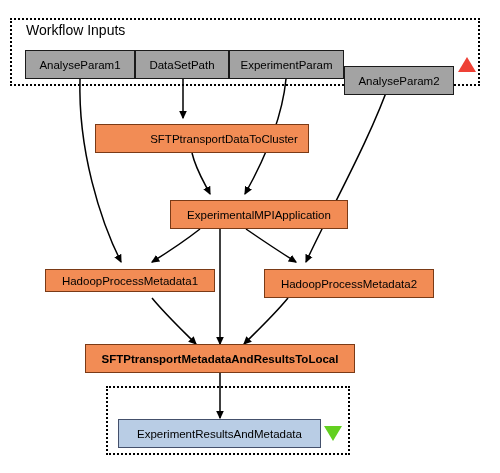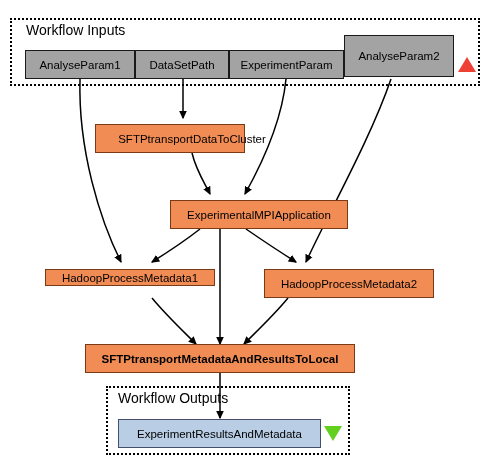--- a/index.html
+++ b/index.html
@@ -64,50 +64,49 @@
 
   <div class="node node-input" style="left:25px;top:50px;width:110px;height:29px;">
     <span>AnalyseParam1</span>
   </div>
   <div class="node node-input" style="left:135px;top:50px;width:94px;height:29px;">
     <span>DataSetPath</span>
   </div>
   <div class="node node-input" style="left:229px;top:50px;width:115px;height:29px;justify-content:center;">
     <span>ExperimentParam</span>
   </div>
-  <div class="node node-input" style="left:344px;top:35px;width:110px;height:42px;text-align:right;">
+  <div class="node node-input" style="left:344px;top:66px;width:110px;height:29px;text-align:right;">
     <span>AnalyseParam2</span>
   </div>
 
   <div class="tri-wrap" style="left:458px;top:57px;">
     <div class="tri tri-up"></div>
   </div>
 
-  <div class="node node-proc" style="left:95px;top:124px;width:150px;height:29px;padding-left:44px;">
+  <div class="node node-proc" style="left:95px;top:124px;width:214px;height:29px;padding-left:44px;">
     <span>SFTPtransportDataToCluster</span>
   </div>
 
   <div class="node node-proc" style="left:130px;top:200px;width:178px;height:29px;margin-left:40px;">
     <span>ExperimentalMPIApplication</span>
   </div>
 
-  <div class="node node-proc" style="left:45px;top:269px;width:170px;height:17px;">
+  <div class="node node-proc" style="left:45px;top:269px;width:170px;height:23px;">
     <span>HadoopProcessMetadata1</span>
   </div>
 
   <div class="node node-proc" style="left:224px;top:269px;width:170px;height:29px;margin-left:40px;">
     <span>HadoopProcessMetadata2</span>
   </div>
 
   <div class="node node-proc" style="left:85px;top:344px;width:270px;height:29px;font-weight:bold;">
     <span>SFTPtransportMetadataAndResultsToLocal</span>
   </div>
 
   <div class="group-box" style="left:106px;top:386px;width:244px;height:69px;"></div>
-  <div class="group-label" style="left:118px;top:390px;">Workflow Outputs</div>
 
   <div class="node node-output" style="left:118px;top:419px;width:203px;height:29px;">
     <span>ExperimentResultsAndMetadata</span>
   </div>
 
   <div class="tri-wrap" style="left:324px;top:426px;">
     <div class="tri tri-down"></div>
   </div>
 
 </div>

